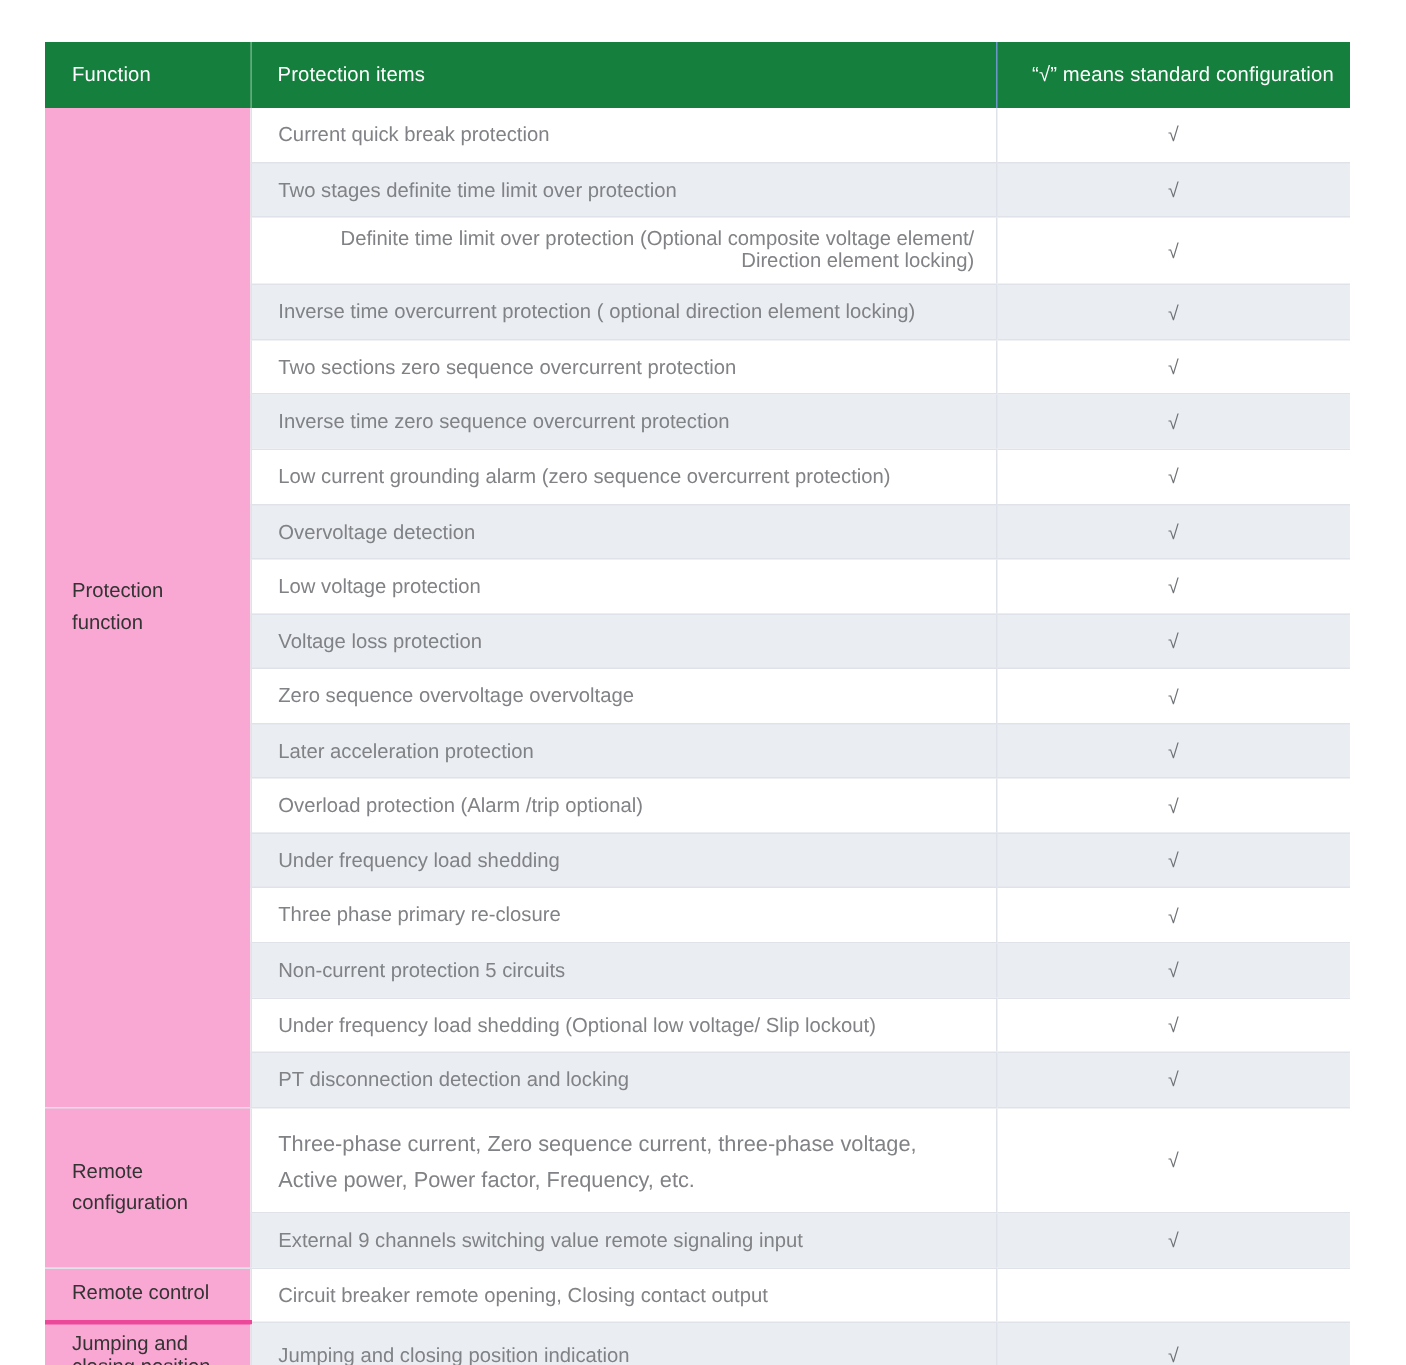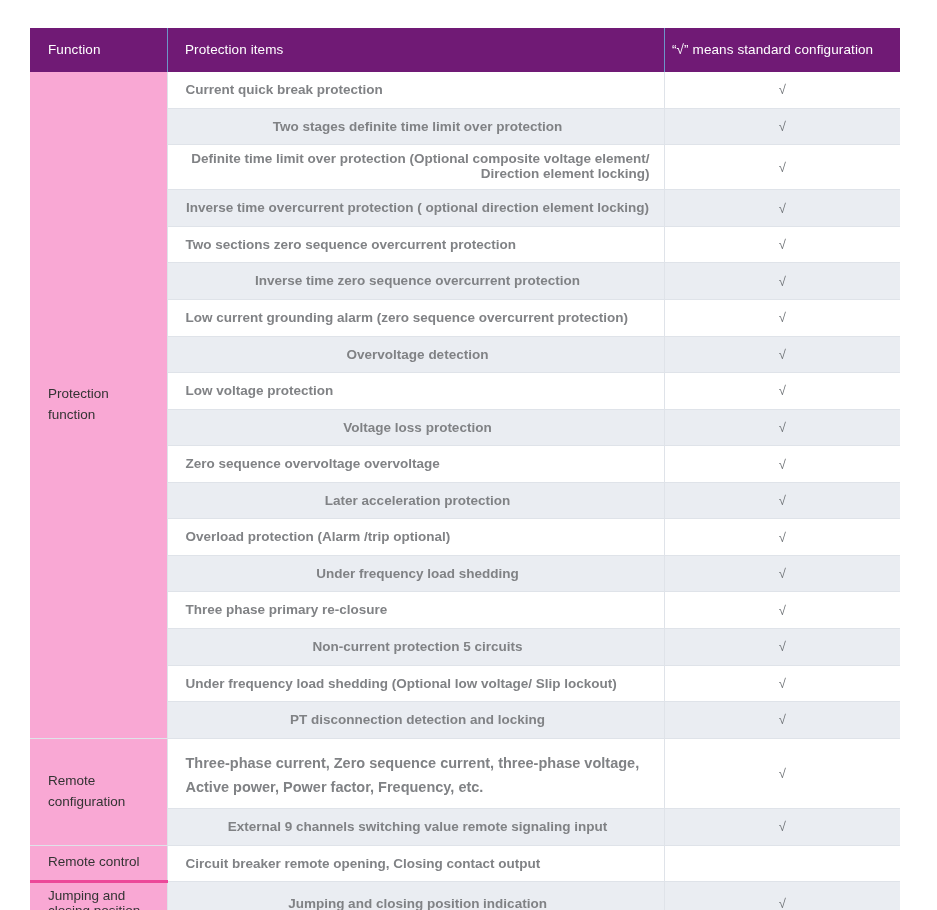--- a/index.html
+++ b/index.html
@@ -23,71 +23,69 @@
     border-collapse: collapse;
     width: 870px;
     table-layout: fixed;
   }
   table.spec col.c-func  { width: 137px; }
   table.spec col.c-item  { width: 497px; }
   table.spec col.c-std   { width: 236px; }
 
   
   thead th {
-    background: #701a75;
+    background: #15803d;
     color: #ffffff;
     font-weight: normal;
     font-size: 13.5px;
     text-align: left;
     padding: 14px 0 15px 18px;
     border: none;
     vertical-align: middle;
     letter-spacing: .1px;
   }
   thead th.th-func { padding-left: 18px; }
   thead th.th-item {
     padding-left: 18px;
     box-shadow: inset 1px 0 0 #6d96c8;
     margin-left: 12px;
   }
   thead th.th-std {
-    padding-left: 8px;
+    padding-left: 24px;
     box-shadow: inset 1px 0 0 #6d96c8;
   }
 
   
   tbody td {
     font-size: 13.5px;
     color: #808285;
     vertical-align: middle;
     border-bottom: 1px solid #dfe3e9;
     background: #ffffff;
   }
   tbody tr.alt td.c-item-cell,
   tbody tr.alt td.c-std-cell {
     background: #eaedf2;
-    text-align: center;
   }
 
   td.c-func-cell {
     color: #333333;
     font-size: 13.5px;
     padding: 6px 10px 6px 18px;
     line-height: 1.55;
     border-bottom: 1px solid #dfe3e9;
     background: #f9a8d4;
     vertical-align: middle;
   }
   td.c-func-cell.tight { line-height: 1.1; }
 
   td.c-item-cell {
     padding: 8px 14px 8px 18px;
     line-height: 1.45;
     border-left: 1px solid #dfe3e9;
-    font-weight: bold;
   }
   td.c-item-cell.tight-wrap {
     line-height: 1.08;
     padding-top: 7px;
     padding-bottom: 8px;
     text-align: right;
   }
   td.c-item-cell.big {
     font-size: 14.5px;
     line-height: 1.7;

